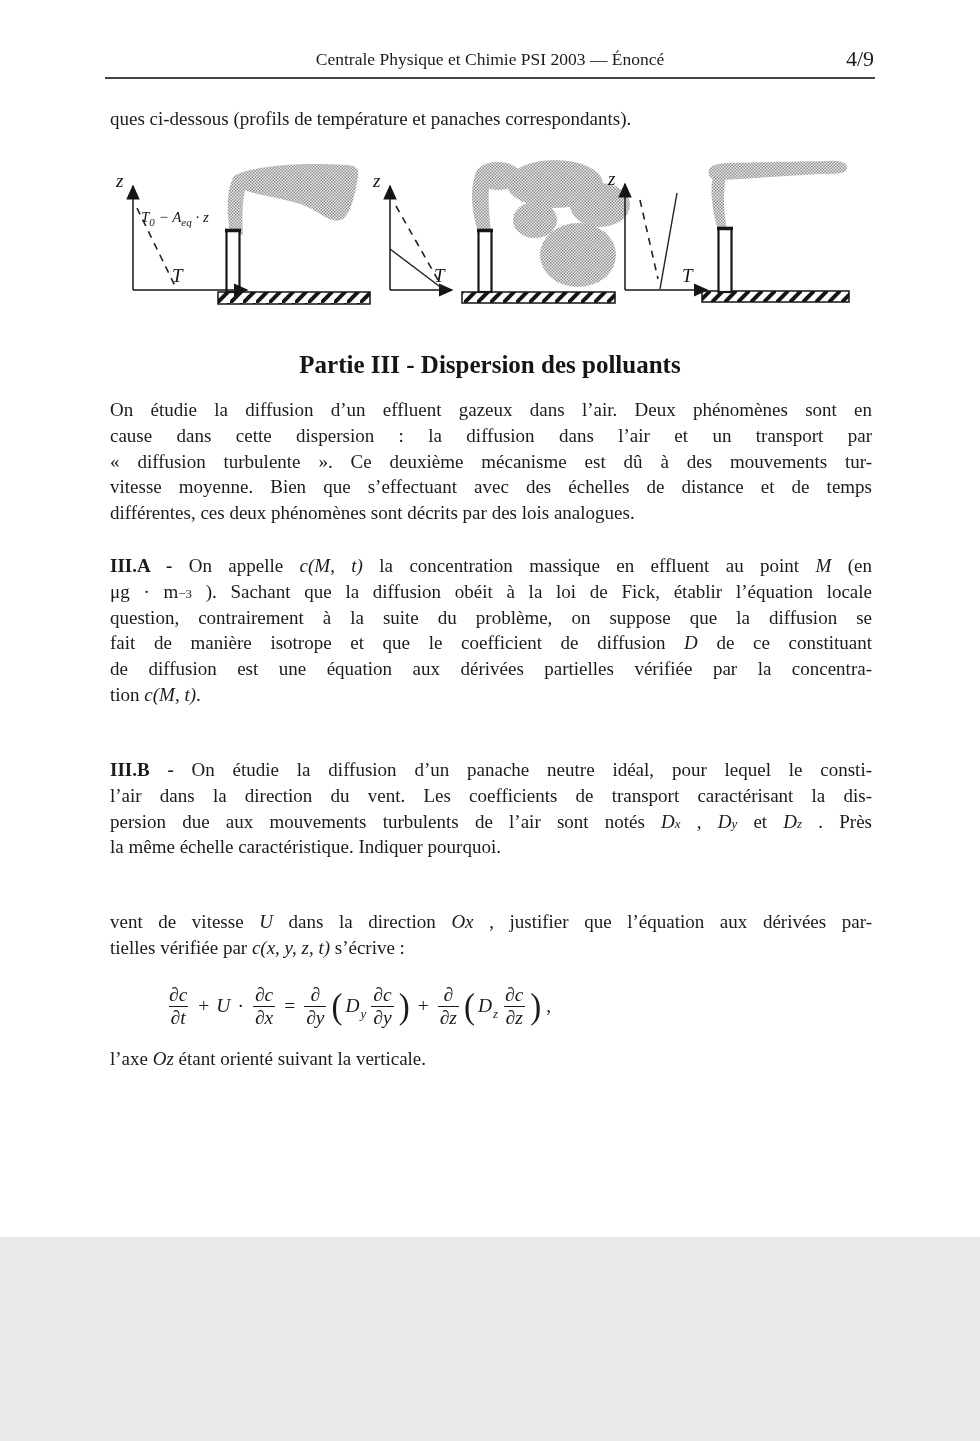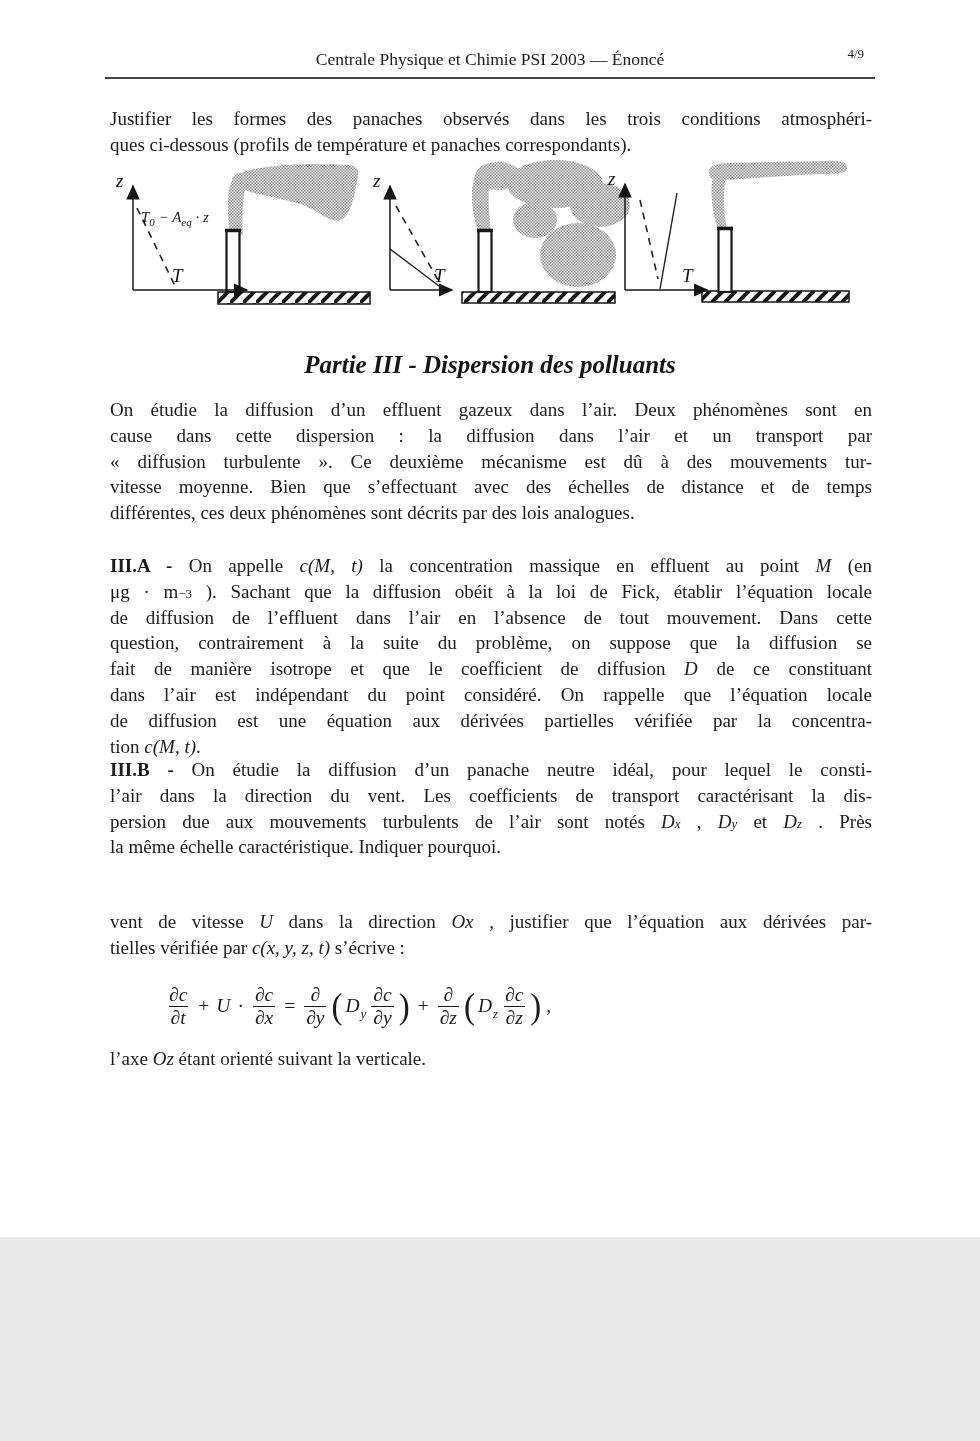--- a/index.html
+++ b/index.html
@@ -3,39 +3,39 @@
 <meta charset="utf-8">
 <style>
   html,body { margin:0; padding:0; background:#e9e9e9; }
   .page {
     position:relative; width:980px; height:1237px; margin:0 auto;
     background:#ffffff; overflow:hidden;
     font-family:"Liberation Serif","DejaVu Serif",serif; color:#1b1b1b;
   }
   
   .h-title { position:absolute; top:49px; left:105px; width:770px; text-align:center; font-size:17.5px; }
-  .h-page  { position:absolute; top:46px; right:116px; font-size:13px;margin-left:25px; }
+  .h-page  { position:absolute; top:46px; right:106px; font-size:22px;margin-left:25px; }
   .h-rule  { position:absolute; top:77px; left:105px; width:770px; border-top:2px solid #454545; }
   
   .para { position:absolute; left:110px; width:762px; font-size:19px; line-height:25.8px; }
   .tl { text-align:justify; text-align-last:justify; -moz-text-align-last:justify; }
   .tl.tl-last { text-align-last:left; -moz-text-align-last:left; }
   .i { font-style:italic; }
   .b { font-weight:700; }
   .sup  { font-size:68%; vertical-align:42%; line-height:0; }
   .isub { font-style:italic; font-size:68%; vertical-align:-18%; line-height:0; }
   .p-intro   { top:106px; }
   .p-disp    { top:397px; }
   .p-IIIA    { top:553px; }
   .p-IIIB    { top:757px; }
   .p-IIIC    { top:909px; }
   .p-closing { top:1046px; }
   .section-title {
     position:absolute; top:351px; left:110px; width:760px; margin:0;
-    text-align:center; font-size:25px; font-style:italic; font-weight:700; color:#151515;
+    text-align:center; font-size:25px; font-weight:700; color:#151515;
   }
   
   .figures { position:absolute; top:160px; left:100px; }
   .ax-label { font:italic 19px "Liberation Serif","DejaVu Serif",serif; fill:#161616; }
   .p-label  { font:italic 15px "Liberation Serif","DejaVu Serif",serif; fill:#161616; }
   .p-label .sm { font-size:11px; }
   .axline  { stroke:#161616; stroke-width:1.5; fill:none; }
   .dash    { stroke:#222; stroke-width:1.6; stroke-dasharray:7,6; fill:none; }
   .solid   { stroke:#222; stroke-width:1.4; fill:none; }
   .plume   { fill:url(#dots); }
@@ -66,21 +66,20 @@
 </head>
 <body>
 
 <div class="page">
 
   <div class="h-title">Centrale Physique et Chimie PSI 2003 — Énoncé</div>
   <div class="h-page">4/9</div>
   <div class="h-rule"></div>
 
   <div class="para p-intro">
-      <div class="tl"><span>Justifier les formes des panaches observés dans les trois conditions atmosphéri-</span></div>
       <div class="tl tl-last"><span>ques ci-dessous (profils de température et panaches correspondants).</span></div>
     </div>
 
   <svg class="figures" width="780" height="150" viewBox="0 0 780 150">
     <defs>
       <pattern id="dots" width="3" height="3" patternUnits="userSpaceOnUse">
         <rect width="3" height="3" fill="#ececec"></rect>
         <rect width="1.5" height="1.5" fill="#8f8f8f"></rect>
         <rect x="1.5" y="1.5" width="1.5" height="1.5" fill="#8f8f8f"></rect>
       </pattern>
@@ -146,24 +145,22 @@
   <div class="para p-disp">
       <div class="tl"><span>On étudie la diffusion d’un effluent gazeux dans l’air. Deux phénomènes sont en</span></div>
       <div class="tl"><span>cause dans cette dispersion : la diffusion dans l’air et un transport par</span></div>
       <div class="tl"><span>« diffusion turbulente ». Ce deuxième mécanisme est dû à des mouvements tur-</span></div>
       <div class="tl"><span>vitesse moyenne. Bien que s’effectuant avec des échelles de distance et de temps</span></div>
       <div class="tl tl-last"><span>différentes, ces deux phénomènes sont décrits par des lois analogues.</span></div>
     </div>
   <div class="para p-IIIA">
       <div class="tl"><span class="b">III.A - </span><span>On appelle </span><span class="i">c(M, t)</span><span> la concentration massique en effluent au point </span><span class="i">M</span><span> (en</span></div>
       <div class="tl"><span>μg · m</span><span class="sup">−3</span><span> ). Sachant que la diffusion obéit à la loi de Fick, établir l’équation locale</span></div>
-      <div class="tl"><span>de diffusion de l’effluent dans l’air en l’absence de tout mouvement. Dans cette</span></div>
       <div class="tl"><span>question, contrairement à la suite du problème, on suppose que la diffusion se</span></div>
       <div class="tl"><span>fait de manière isotrope et que le coefficient de diffusion </span><span class="i">D</span><span> de ce constituant</span></div>
-      <div class="tl"><span>dans l’air est indépendant du point considéré. On rappelle que l’équation locale</span></div>
       <div class="tl"><span>de diffusion est une équation aux dérivées partielles vérifiée par la concentra-</span></div>
       <div class="tl tl-last"><span>tion </span><span class="i">c(M, t)</span><span>.</span></div>
     </div>
   <div class="para p-IIIB">
       <div class="tl"><span class="b">III.B - </span><span>On étudie la diffusion d’un panache neutre idéal, pour lequel le consti-</span></div>
       <div class="tl"><span>l’air dans la direction du vent. Les coefficients de transport caractérisant la dis-</span></div>
       <div class="tl"><span>persion due aux mouvements turbulents de l’air sont notés </span><span class="i">D</span><span class="isub">x</span><span> , </span><span class="i">D</span><span class="isub">y</span><span> et </span><span class="i">D</span><span class="isub">z</span><span> . Près</span></div>
       <div class="tl tl-last"><span>la même échelle caractéristique. Indiquer pourquoi.</span></div>
     </div>
   <div class="para p-IIIC">

